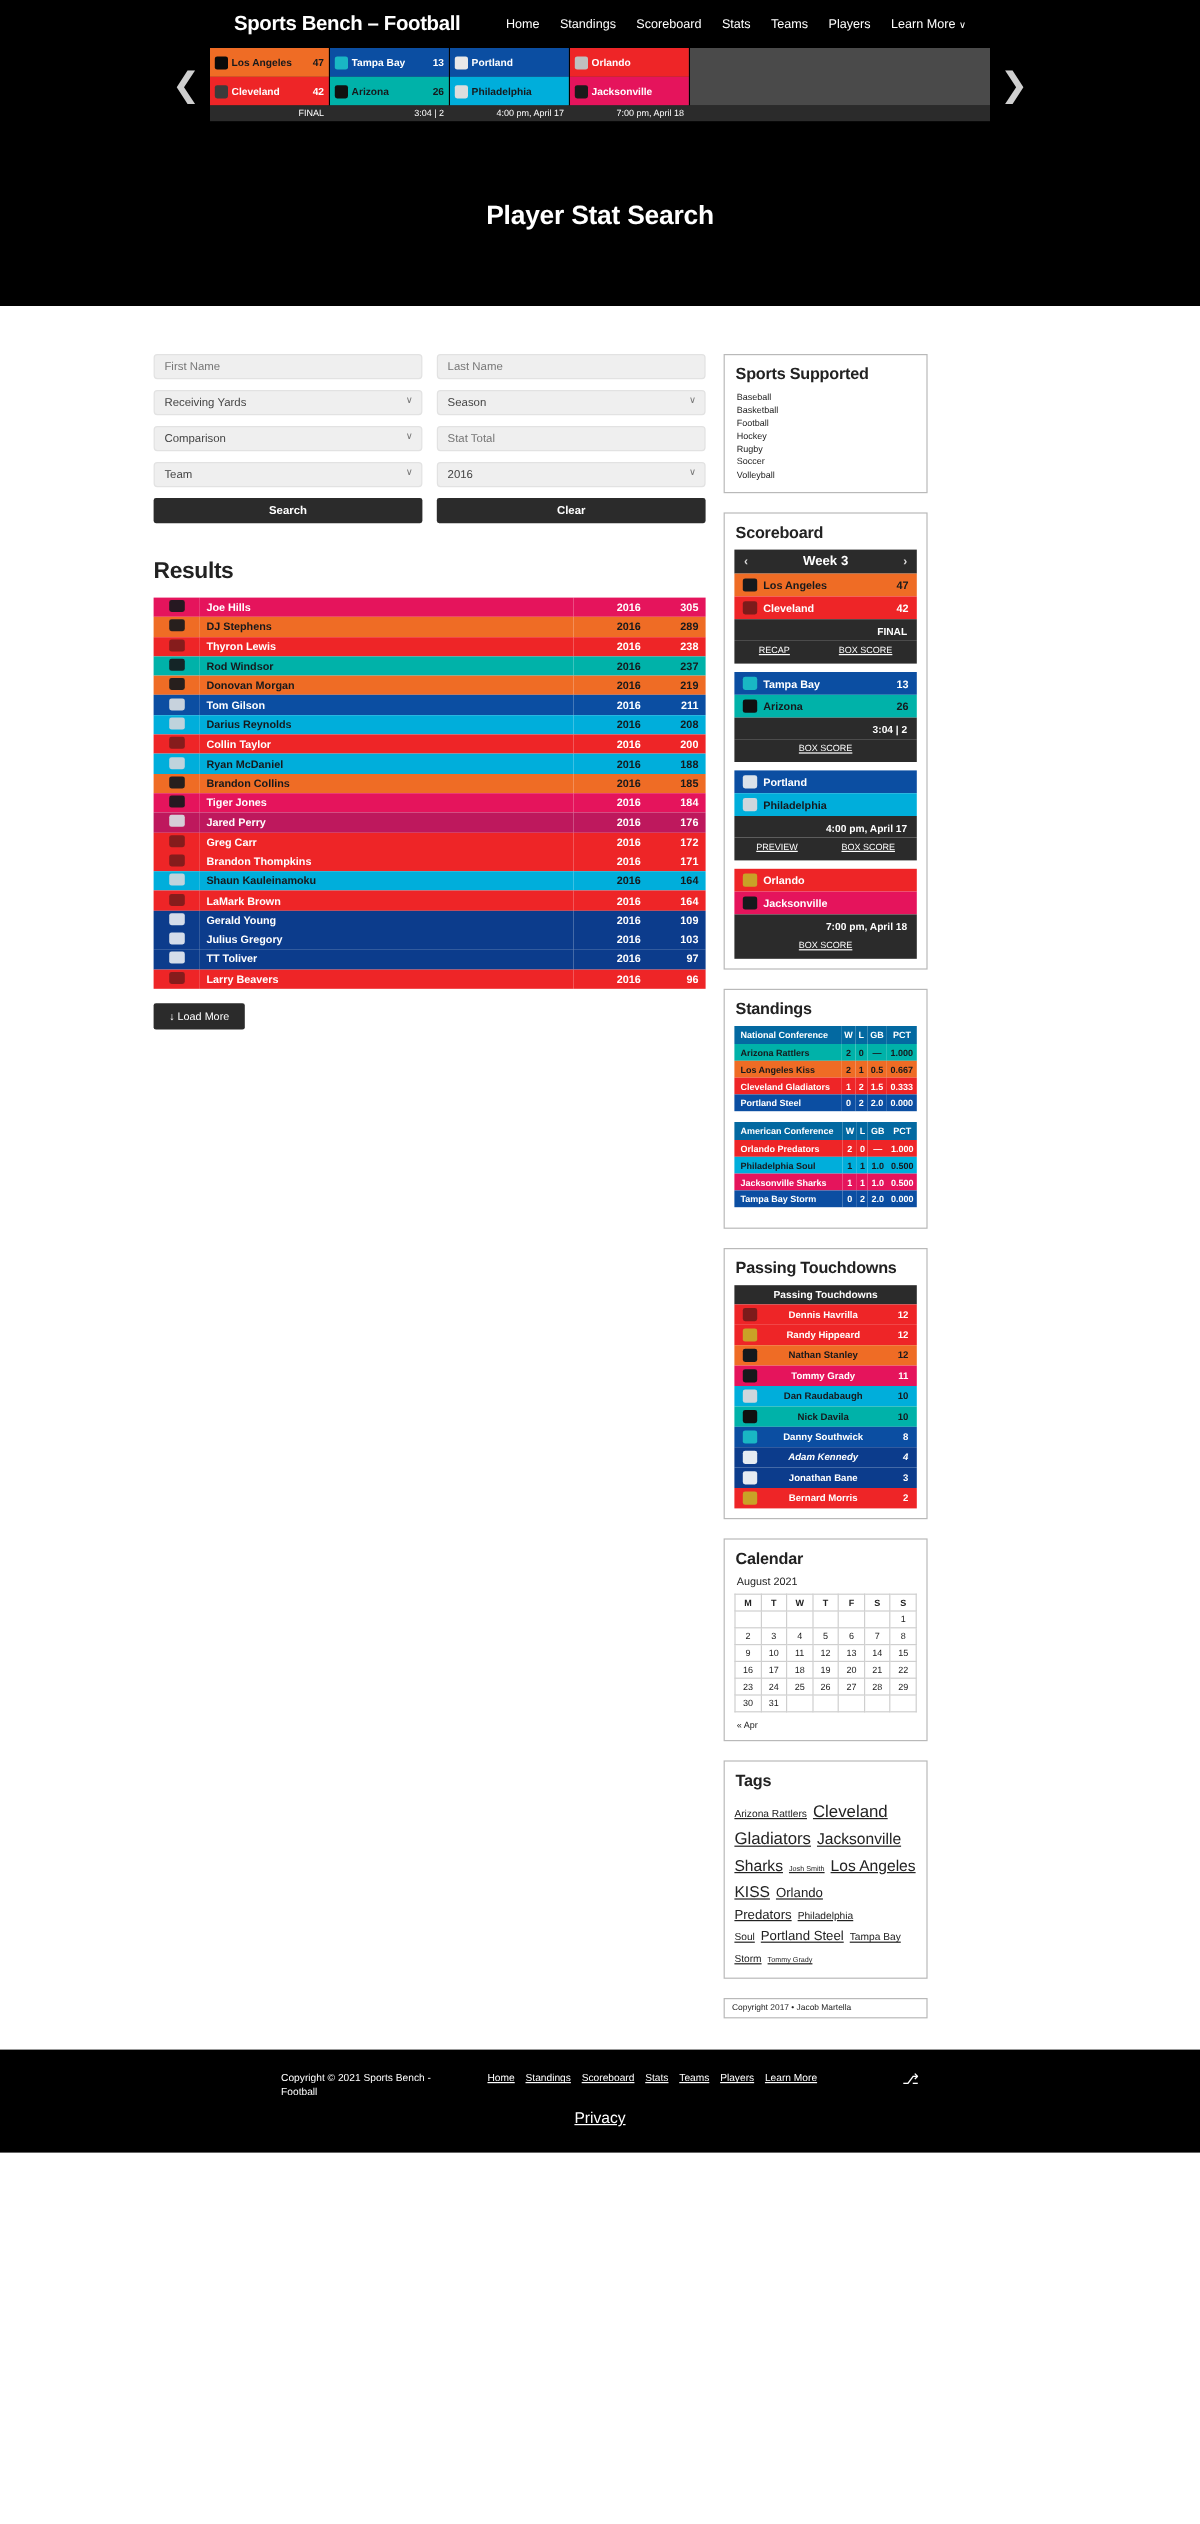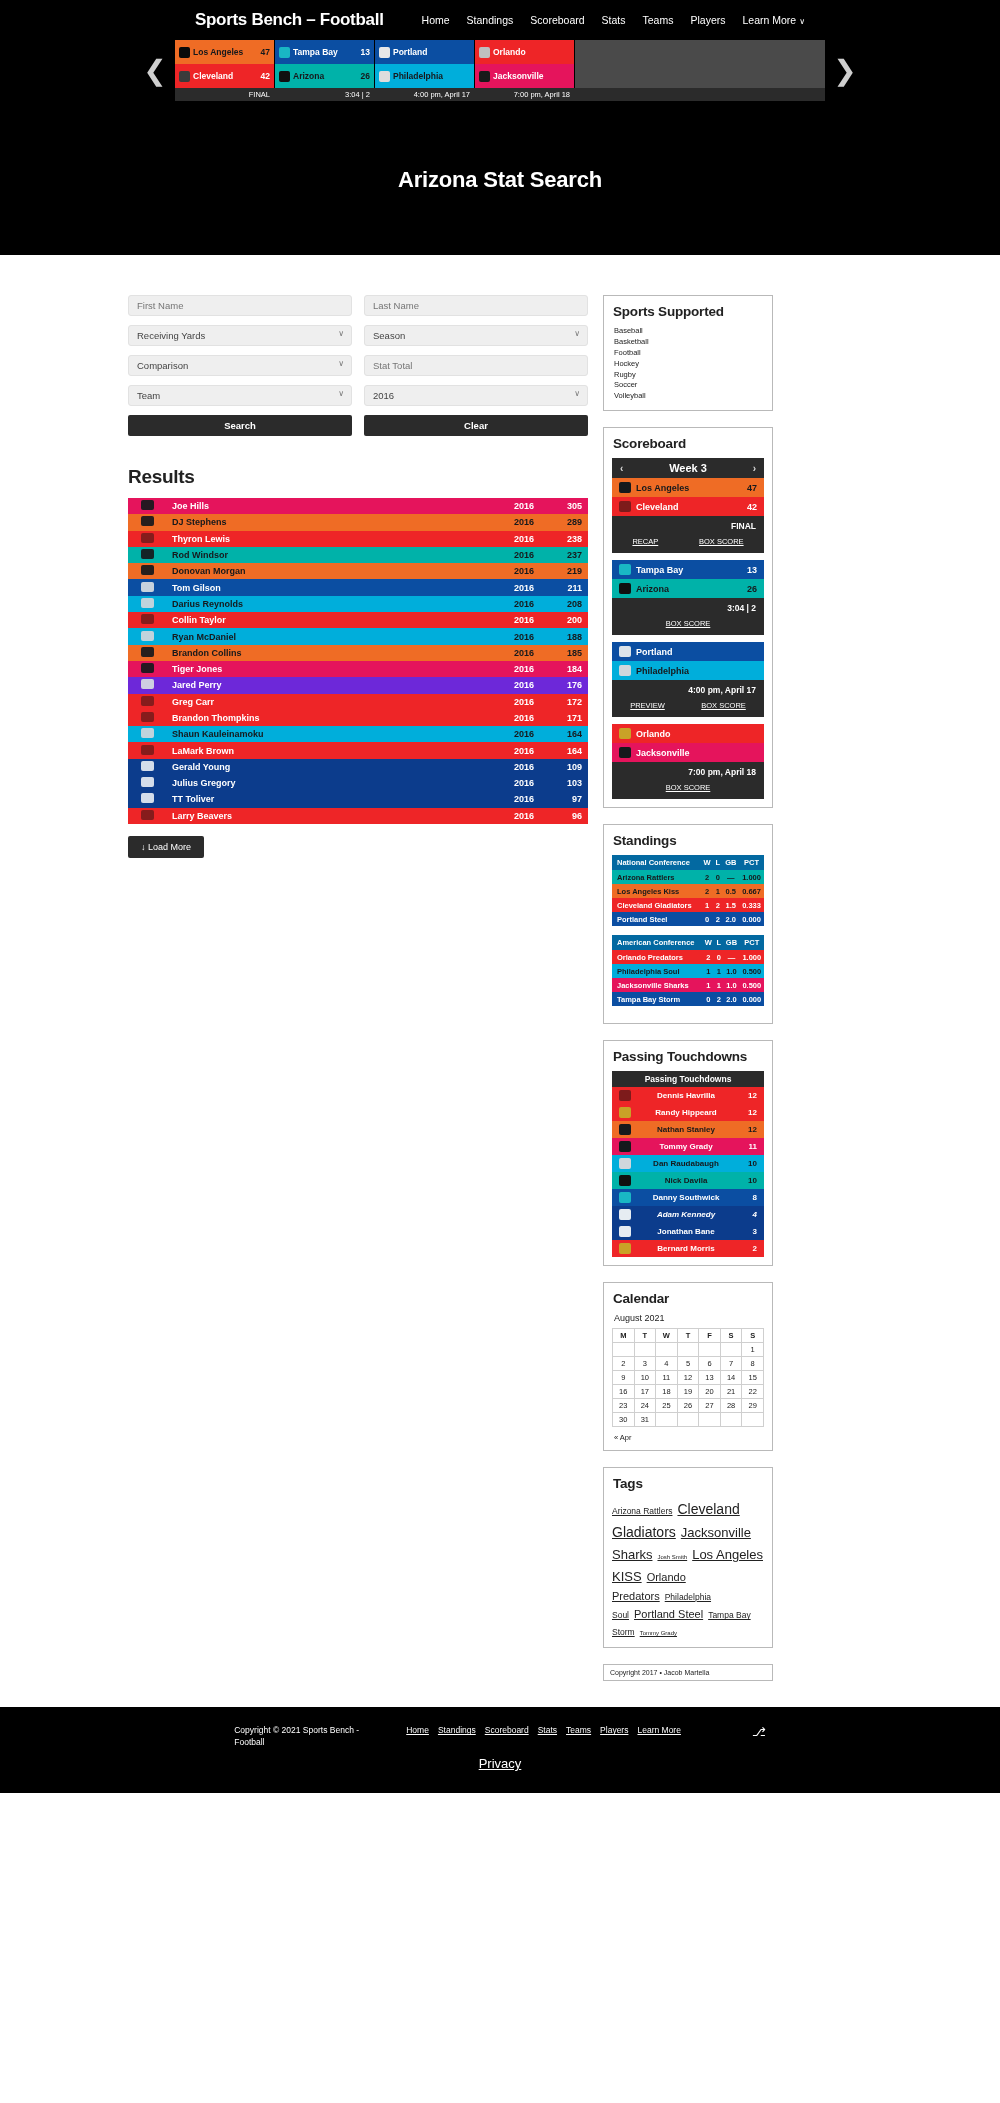--- a/index.html
+++ b/index.html
@@ -211,21 +211,21 @@
             <div class="sb-status" style="width: 100px;">3:04 | 2</div>
             <div class="sb-status" style="width: 100px;">4:00 pm, April 17</div>
             <div class="sb-status" style="width: 100px;">7:00 pm, April 18</div>
             <div style="flex: 1 1 0%; background: rgb(43, 43, 43); height: 13px;"></div>
           </div>
       </div>
       <div class="arrow">❯</div>
     </div>
 
     <div class="hero">
-      <h1>Arizona Stat Search</h1>
+      <h1>Player Stat Search</h1>
     </div>
   </div>
 
   <div class="content">
 
     <div class="col-main">
 
       <form class="sform">
         <input class="fld" type="text" placeholder="First Name" style="">
         <input class="fld" type="text" placeholder="Last Name" style="">
@@ -326,21 +326,21 @@
               <td class="td-name">Brandon Collins</td>
               <td class="td-year">2016</td>
               <td class="td-val">185</td>
             </tr>
             <tr style="background: rgb(229, 20, 92); color: rgb(255, 255, 255);">
               <td class="td-logo"><span class="mini-logo" style="background:#16191c"></span></td>
               <td class="td-name">Tiger Jones</td>
               <td class="td-year">2016</td>
               <td class="td-val">184</td>
             </tr>
-            <tr style="background: #6d28d9; color: rgb(255, 255, 255); padding-left: 40px;">
+            <tr style="background: #be185d; color: rgb(255, 255, 255); padding-left: 40px;">
               <td class="td-logo"><span class="mini-logo" style="background:#d8dde2"></span></td>
               <td class="td-name">Jared Perry</td>
               <td class="td-year">2016</td>
               <td class="td-val">176</td>
             </tr>
             <tr style="background: rgb(238, 37, 39); color: rgb(255, 255, 255); margin-top: 12px;">
               <td class="td-logo"><span class="mini-logo" style="background:#7d1b1b"></span></td>
               <td class="td-name">Greg Carr</td>
               <td class="td-year">2016</td>
               <td class="td-val">172</td>

